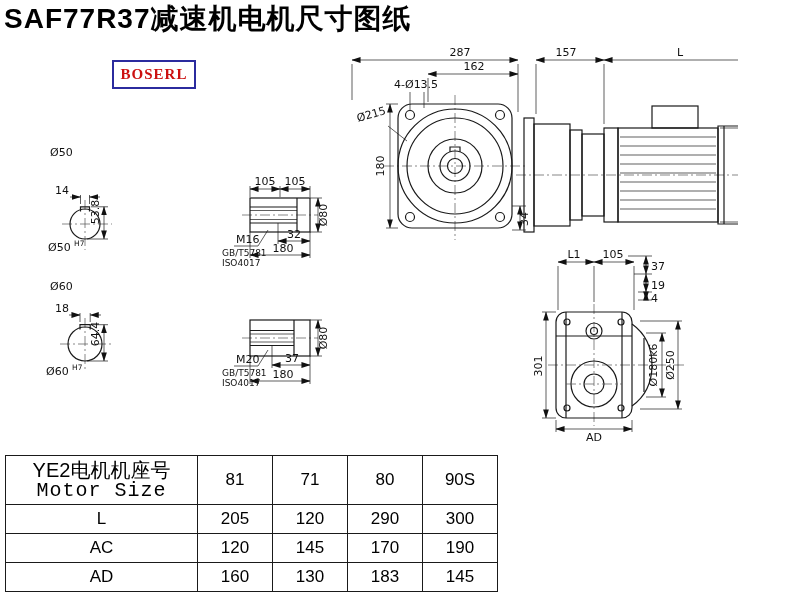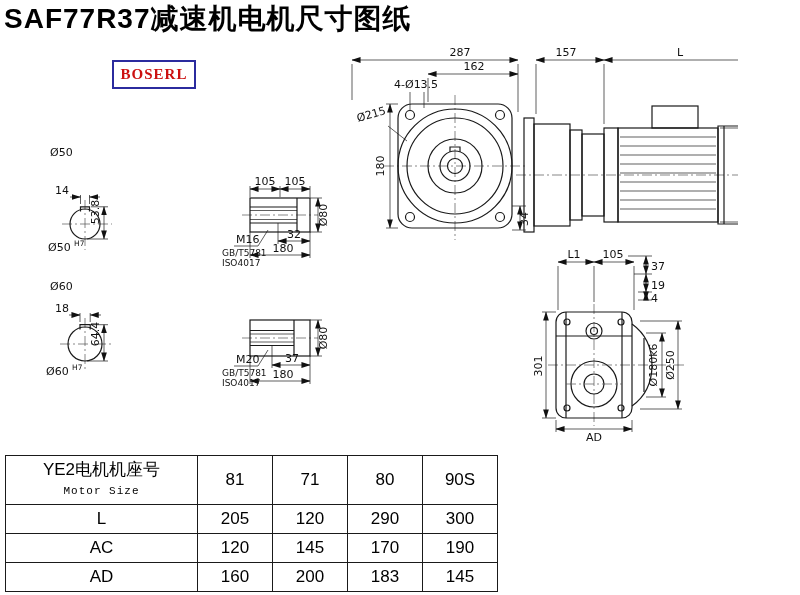--- a/index.html
+++ b/index.html
@@ -17,22 +17,22 @@
   svg text{fill:#111;font-family:"DejaVu Sans",sans-serif;font-size:11px;}
   svg text.small{font-size:9px;}
   svg text.tiny{font-size:7.5px;}
   .tbl{position:absolute;left:5px;top:455px;width:492px;}
   .tbl table{border-collapse:collapse;width:100%;table-layout:fixed;color:#000;}
   .tbl col.c0{width:192px;}
   .tbl col.c1{width:75px;}
   .tbl th,.tbl td{border:1.5px solid #1a1a1a;text-align:center;font-weight:normal;
                   font-size:17px;height:28px;padding:0;}
   .tbl tr:first-child th{height:48px;}
-  .tbl .cn{font-size:17px;line-height:22px;}
-  .tbl .en{font-family:"Liberation Mono",monospace;font-size:11px;letter-spacing:1px;line-height:20px;}
+  .tbl .cn{font-size:20px;line-height:22px;}
+  .tbl .en{font-family:"Liberation Mono",monospace;font-size:20px;letter-spacing:1px;line-height:20px;}
 </style>
 </head>
 <body>
 
 <div class="page">
 
   <div class="title">SAF77R37减速机电机尺寸图纸</div>
   <div class="logo">BOSERL</div>
 
   <svg class="drawing" width="800" height="452" viewBox="0 0 800 452">
@@ -316,21 +316,21 @@
         <tr>
           <td>AC</td>
           <td>120</td>
           <td>145</td>
           <td>170</td>
           <td>190</td>
         </tr>
         <tr>
           <td>AD</td>
           <td>160</td>
-          <td>200</td>
+          <td>130</td>
           <td>183</td>
           <td>145</td>
         </tr>
       </tbody>
     </table>
   </div>
 
 </div>
 
 </body></html>

